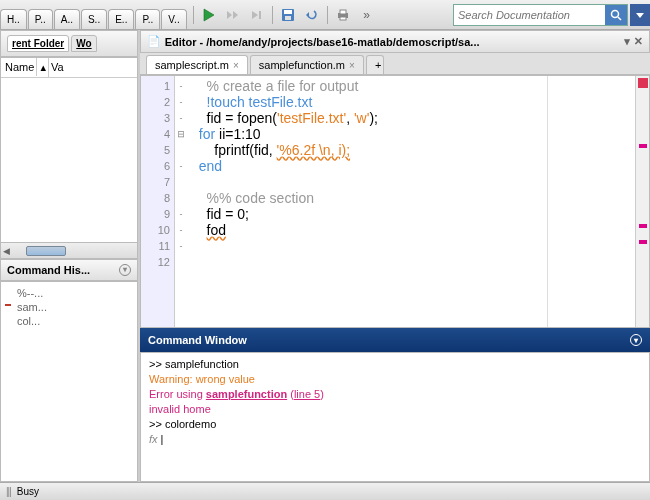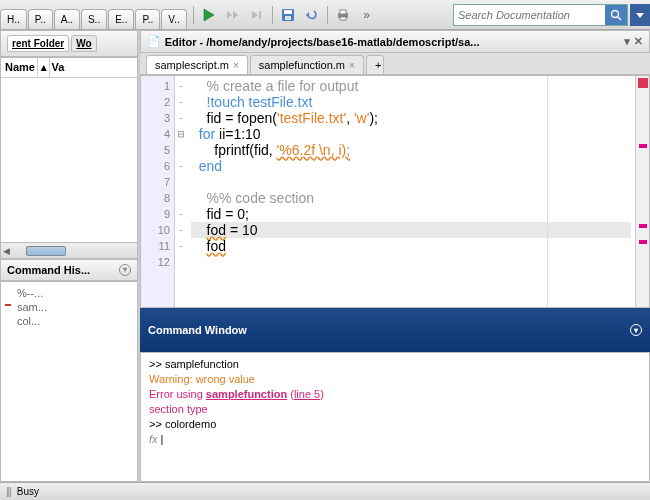--- a/index.html
+++ b/index.html
@@ -14,21 +14,21 @@
   .searchbox { display: flex; align-items: center; border: 1px solid #7a9; background: #fff; height: 22px; width: 175px; margin-left: auto; }
   .searchbox input { border: none; outline: none; font-size: 11px; padding: 0 4px; flex: 1; font-style: italic; color: #888; }
   .searchbtn { width: 22px; height: 100%; background: #4a7fbf; display: flex; align-items: center; justify-content: center; }
   .menu-arrow { width: 20px; height: 22px; background: #3a5f9f; margin-left: 2px; display: flex; align-items: center; justify-content: center; }
   .main { flex: 1; display: flex; overflow: hidden; }
   .leftcol { width: 140px; display: flex; flex-direction: column; border-right: 2px solid #ccc; background: #e8e8e8; }
   .panel-hdr { background: linear-gradient(#f8f8f8,#e0e0e0); border: 1px solid #bbb; padding: 4px 6px; font-size: 11px; font-weight: bold; display: flex; align-items: center; position: relative; }
   .panel-hdr .odot { margin-left: auto; width: 12px; height: 12px; border-radius: 50%; border: 1px solid #888; display: flex; align-items: center; justify-content: center; font-size: 8px; color: #888; }
   .filebrowser { flex: 1; background: #fff; border: 1px solid #bbb; overflow: hidden; }
   .fb-head { display: flex; border-bottom: 1px solid #ccc; font-size: 11px; }
-  .fb-head span { padding: 3px 2px; border-right: 1px solid #ccc; font-weight: bold; }
+  .fb-head span { padding: 3px 2px; border-right: 1px solid #ccc; }
   .fb-body { height: 180px; background: #fff; position: relative; }
   .fb-scroll { position: absolute; bottom: 0; left: 0; right: 0; height: 16px; background: linear-gradient(#eee,#ddd); border-top: 1px solid #bbb; display: flex; align-items: center; }
   .fb-scroll .thumb { margin-left: 14px; width: 40px; height: 10px; background: linear-gradient(#bcd,#9bd); border: 1px solid #789; border-radius: 2px; }
   .cmdhist { background: #fff; border: 1px solid #bbb; flex: 1; overflow: hidden; }
   .cmdhist-body { padding: 4px; font-family: 'Lucida Console', monospace; font-size: 11px; color: #666; }
   .cmdhist-body .line { padding: 1px 0 1px 12px; position: relative; }
   .cmdhist-body .mark::before { content: ""; position: absolute; left: 0; top: 4px; width: 6px; height: 2px; background: #c0392b; }
   .rightcol { flex: 1; display: flex; flex-direction: column; overflow: hidden; }
   .editor-hdr { background: linear-gradient(#f8f8f8,#e0e0e0); border: 1px solid #bbb; padding: 4px 6px; font-size: 11px; font-weight: bold; display: flex; align-items: center; }
   .editor-hdr .path { flex: 1; overflow: hidden; white-space: nowrap; text-overflow: ellipsis; }
@@ -48,21 +48,21 @@
   .comment { color: #999; }
   .cmd { color: #4a90d9; }
   .str { color: #e67e22; }
   .kw { color: #4a90d9; }
   .hl { background: #e8e8e8; }
   .warn { text-decoration: underline wavy #e67e22; }
   .errbar { width: 14px; background: #f0f0f0; border-left: 1px solid #ccc; position: relative; }
   .errbar .m { position: absolute; right: 2px; width: 8px; height: 4px; background: #d08; }
   .errbar .top { position: absolute; top: 2px; right: 1px; width: 10px; height: 10px; background: #d35; }
   .vline { position: absolute; top: 0; bottom: 0; width: 1px; background: #ddd; left: 360px; }
-  .cmdwin-hdr { background: linear-gradient(#1e4a8a,#0d3570); color: #fff; padding: 16px 8px; font-size: 11px; font-weight: bold; display: flex; align-items: center; }
+  .cmdwin-hdr { background: linear-gradient(#1e4a8a,#0d3570); color: #fff; padding: 6px 8px; font-size: 11px; font-weight: bold; display: flex; align-items: center; }
   .cmdwin-hdr .odot2 { margin-left: auto; width: 12px; height: 12px; border-radius: 50%; border: 1px solid #fff; display: flex; align-items: center; justify-content: center; font-size: 8px; }
   .cmdwin-body { background: #fff; border: 1px solid #bbb; height: 130px; font-family: 'Lucida Console', monospace; font-size: 11px; padding: 4px 8px; overflow: hidden; }
   .cmdwin-body .row { height: 15px; line-height: 15px; white-space: pre; }
   .link { color: #d08; text-decoration: underline; cursor: pointer; }
   .warntxt { color: #e67e22; }
   .errtxt { color: #d0267f; }
   .fx { font-style: italic; color: #888; }
   .statusbar { height: 18px; background: linear-gradient(#f0f0f0,#d8d8d8); border-top: 1px solid #aaa; display: flex; align-items: center; padding: 0 6px; font-size: 10px; gap: 6px; }
   .statusbar .bars { letter-spacing: -1px; color: #888; }
   .panel-tab { background: #fff; border: 1px solid #bbb; padding: 2px 4px; font-size: 10px; border-radius: 3px 3px 0 0; text-decoration: underline; }
@@ -223,40 +223,39 @@
           <div class="vline"></div>
           <div class="row">    <span class="comment">% create a file for output</span></div>
           <div class="row">    <span class="cmd">!touch testFile.txt</span></div>
           <div class="row">    fid = fopen(<span class="str">'testFile.txt'</span>, <span class="str">'w'</span>);</div>
           <div class="row">  <span class="kw">for</span> ii=1:10</div>
           <div class="row">      fprintf(fid, <span class="str warn">'%6.2f \n, i);</span></div>
           <div class="row">  <span class="kw">end</span></div>
           <div class="row"></div>
           <div class="row">    <span class="comment">%% code section</span></div>
           <div class="row">    fid = 0;</div>
-          <div class="row hl">    <span class="warn">fod</span> = 10</div>
           <div class="row">    <span class="warn">fod</span></div>
           <div class="row"></div>
         </div>
       <div class="errbar">
         <div class="top"></div>
         <div class="m" style="top:68px"></div>
         <div class="m" style="top:148px"></div>
         <div class="m" style="top:164px"></div>
       </div>
     </div>
     <div class="cmdwin-hdr">
       <span>Command Window</span>
       <span class="odot2">▾</span>
     </div>
     <div class="cmdwin-body" id="cmdwin">
         <div class="row">&gt;&gt; samplefunction</div>
         <div class="row"><span class="warntxt">Warning: wrong value</span></div>
         <div class="row"><span class="errtxt">Error using <b><u>samplefunction</u></b> (<u>line 5</u>)</span></div>
-        <div class="row"><span class="errtxt">section type</span></div>
+        <div class="row"><span class="errtxt">invalid home</span></div>
         <div class="row">&gt;&gt; colordemo</div>
         <div class="row"><span class="fx">fx</span> |</div>
       </div>
   </div>
 </div>
 
 <div class="statusbar">
   <span class="bars">|||</span>
   <span>Busy</span>
 </div>

